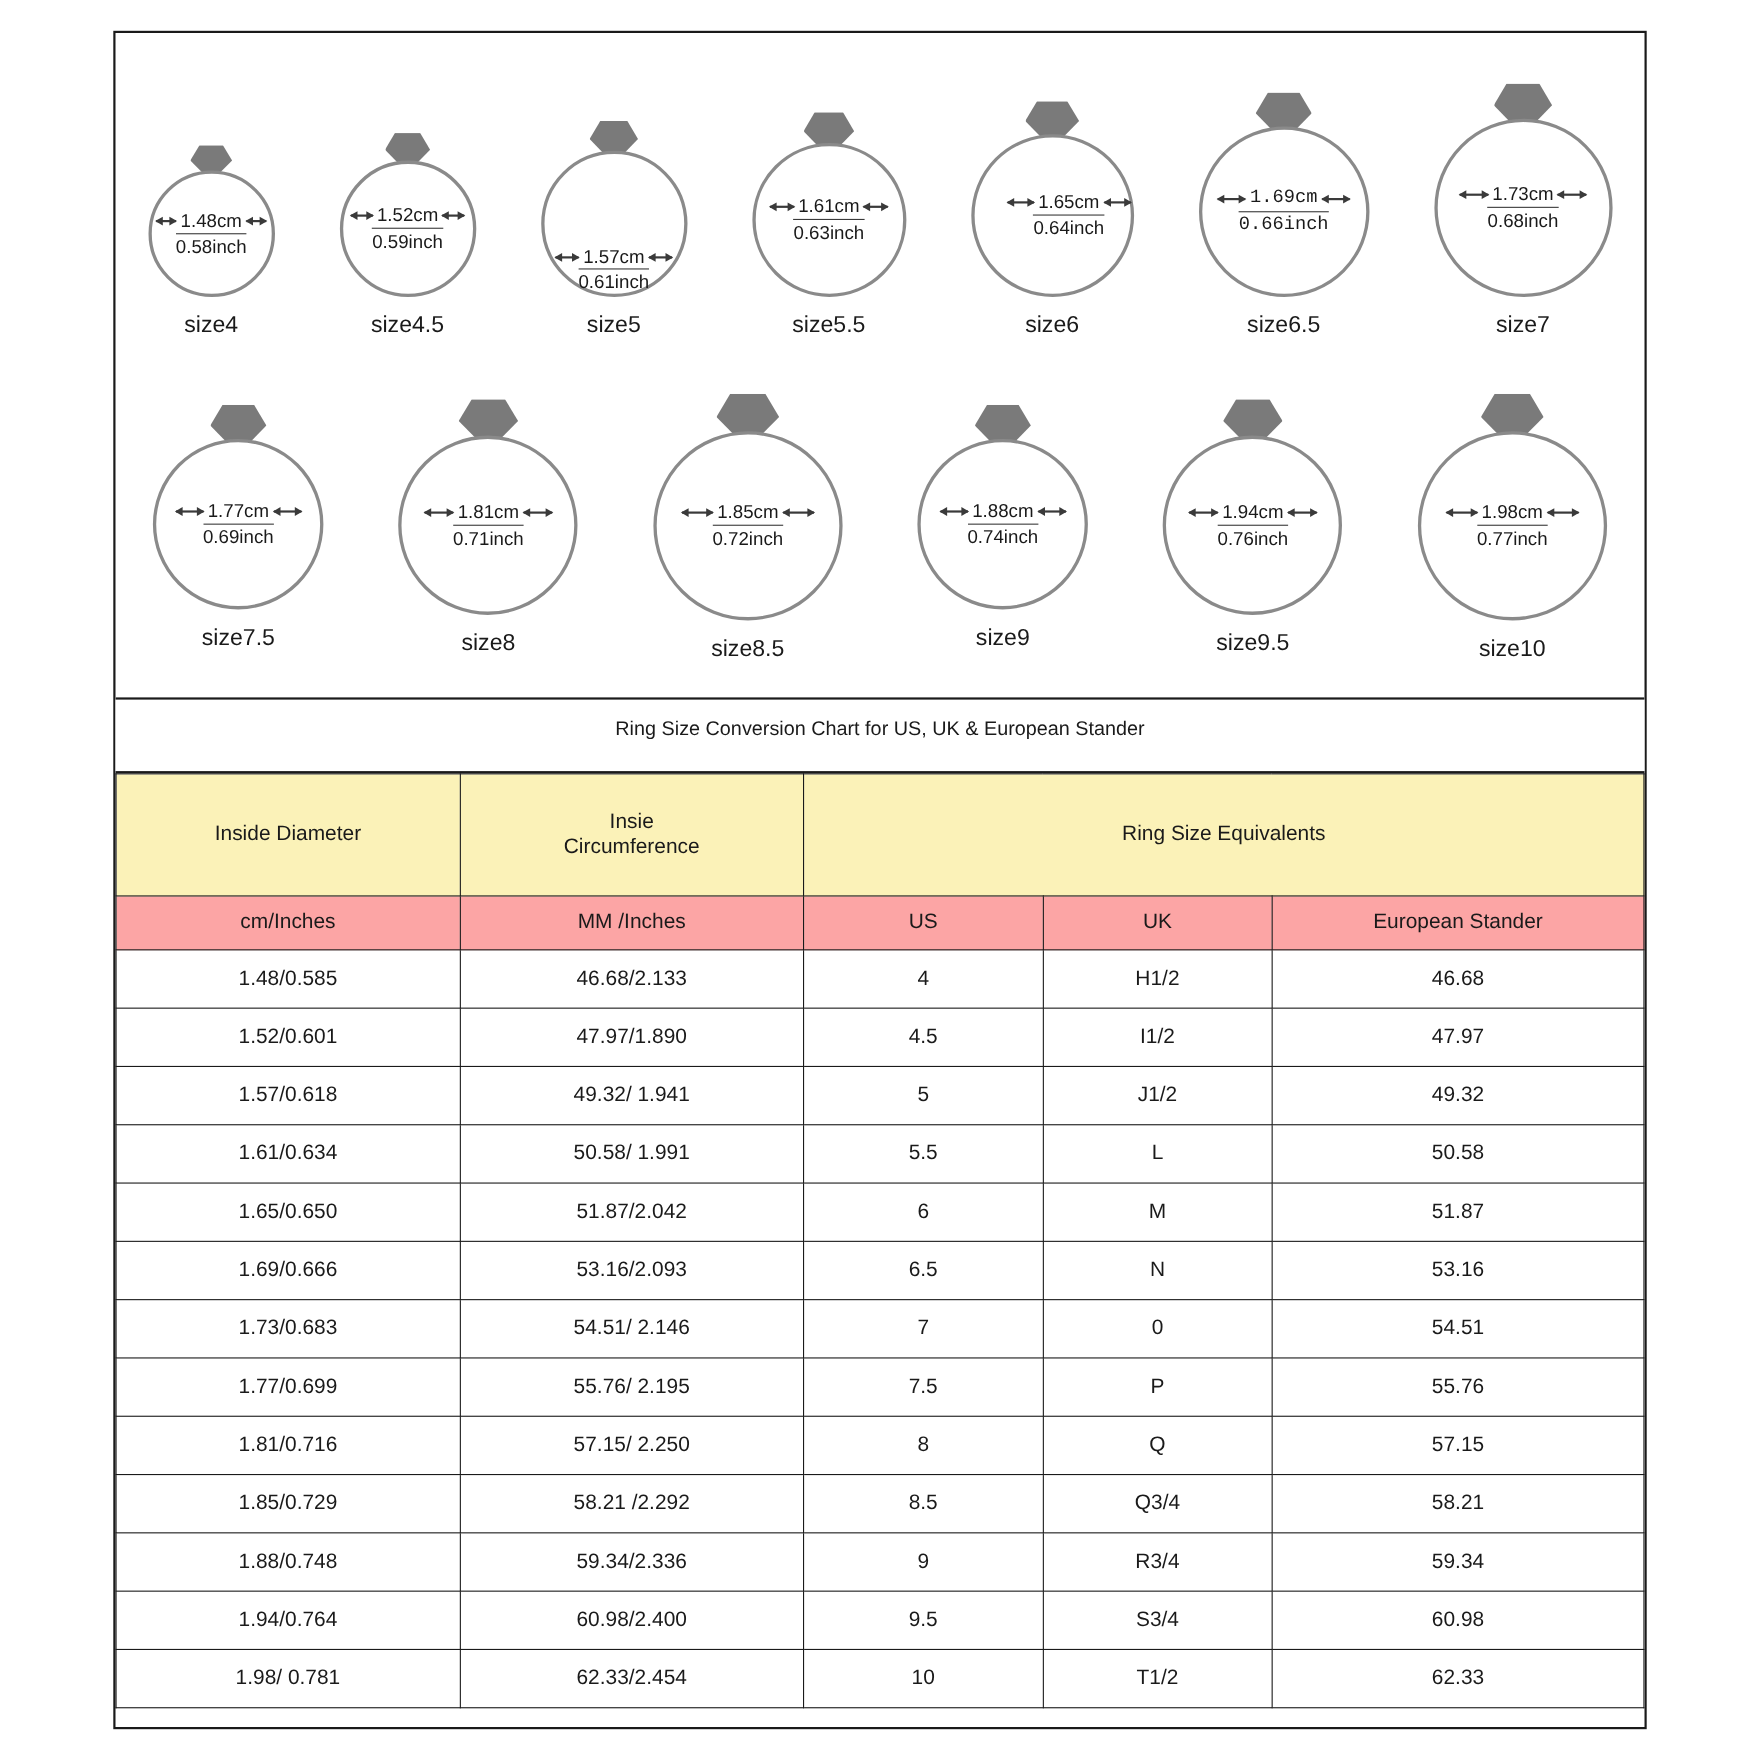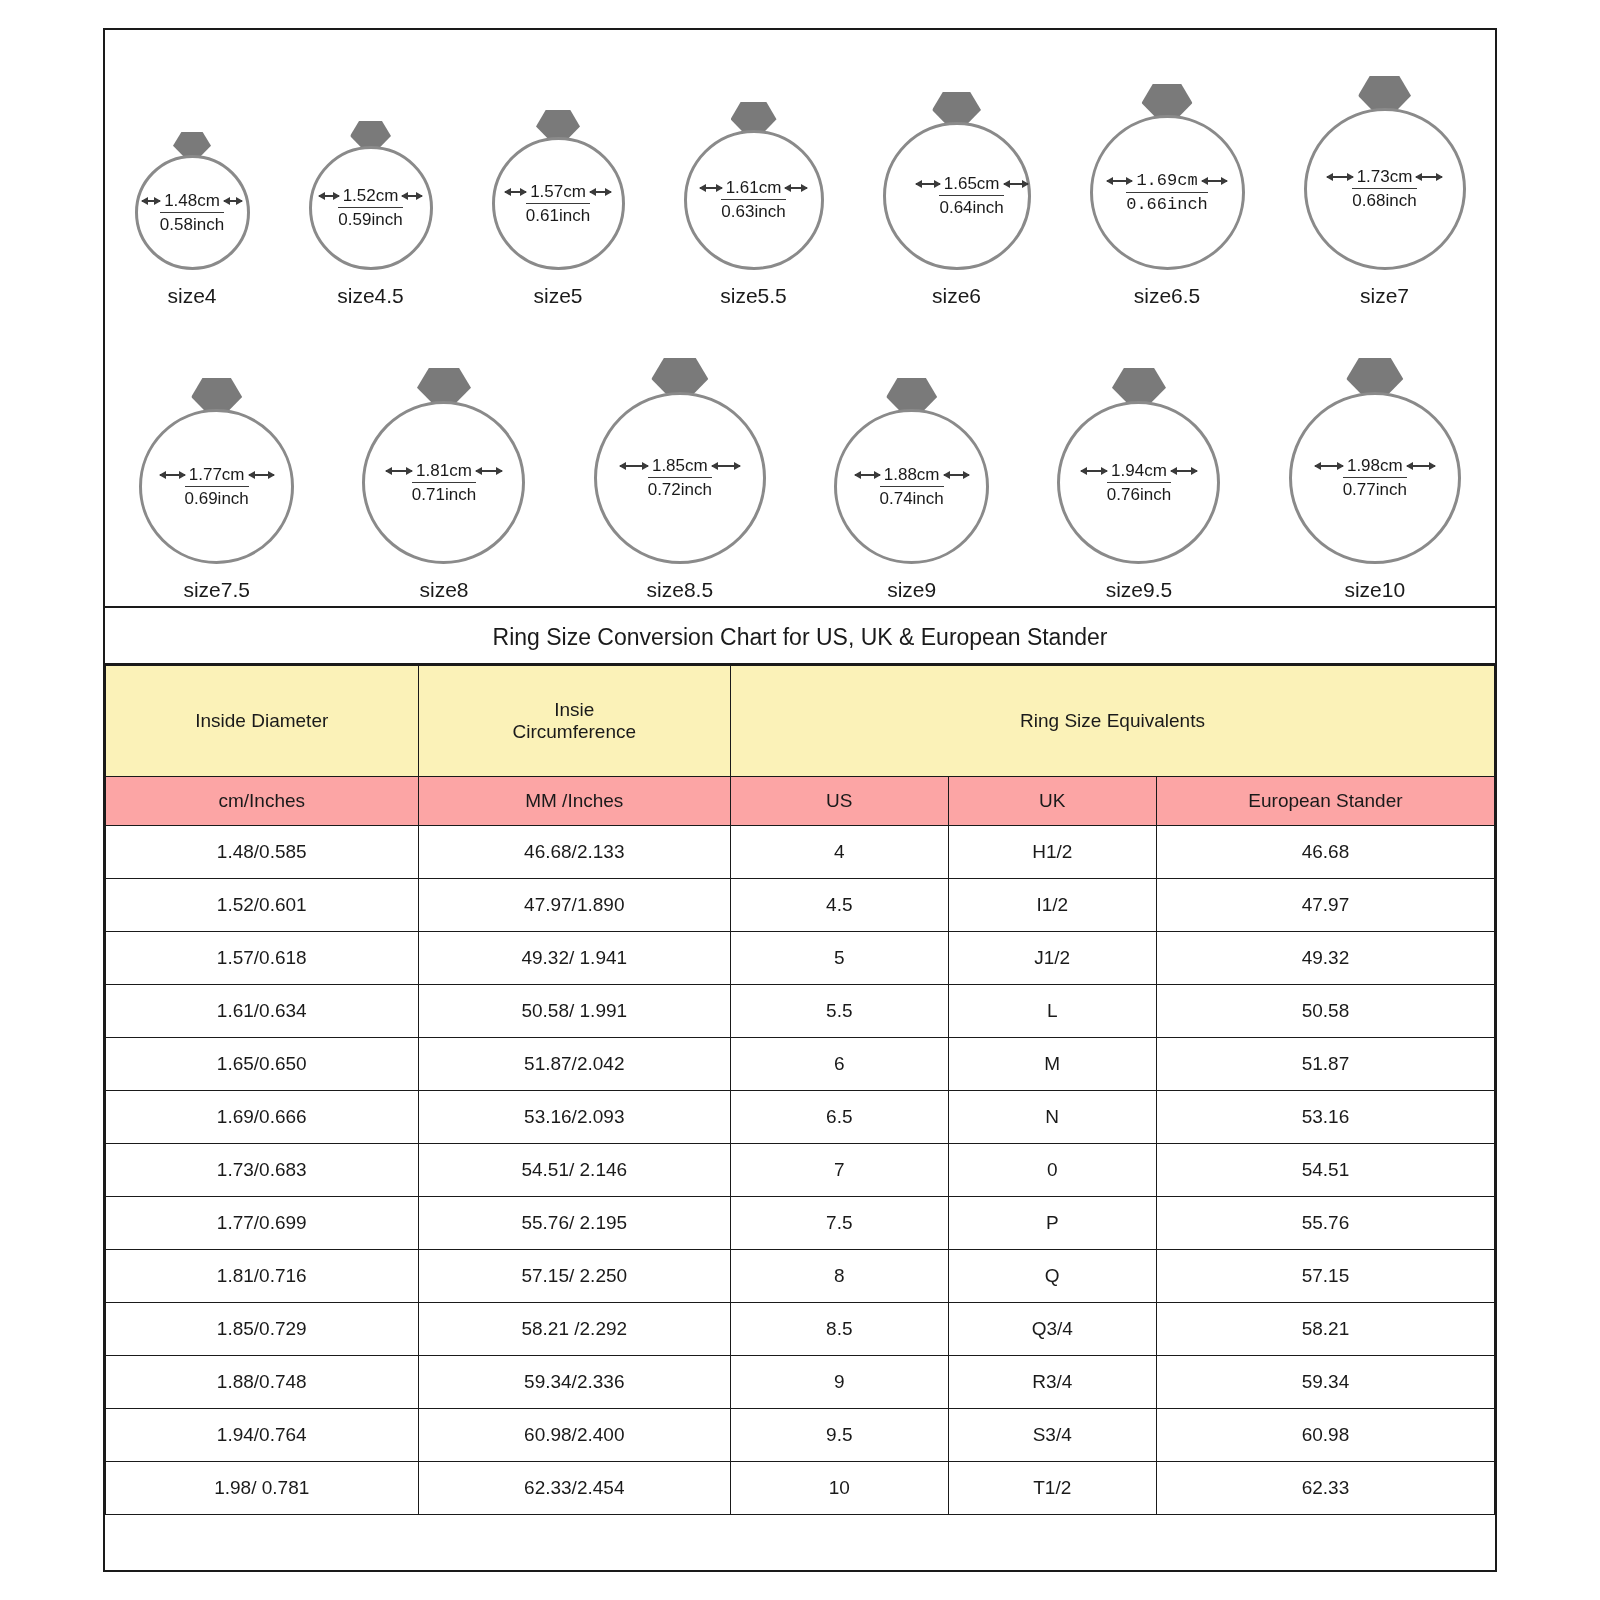--- a/index.html
+++ b/index.html
@@ -112,22 +112,22 @@
   .size-label {
     font-size: 21px;
     color: #1a1a1a;
     margin-top: 14px;
   }
   
   .table-title {
     border-top: 2px solid #1a1a1a;
     border-bottom: 2px solid #1a1a1a;
     text-align: center;
-    font-size: 23px;
-    padding: 16px 0 12px 0;
+    font-size: 18px;
+    padding: 16px 0 28px 0;
     background: #fff;
   }
   table.conv {
     border-collapse: collapse;
     width: 100%;
     table-layout: fixed;
   }
   table.conv th, table.conv td {
     border: 1.5px solid #1a1a1a;
     text-align: center;
@@ -191,21 +191,21 @@
                 </div>
                 <div class="inch-text">0.59inch</div>
               </div>
             </div>
           </div>
           <div class="size-label">size4.5</div>
         </div>
         <div class="ring-cell">
           <div class="ring-wrap" style="width: 133px; height: 160px;">
             <div class="gem" style="width: 44px; height: 39px; top: 0px; clip-path: polygon(22% 0%, 78% 0%, 100% 42%, 50% 100%, 0% 42%);"></div>
-            <div class="circle" style="width: 133px; height: 133px;">
+            <div class="circle" style="width: 133px; height: 133px; justify-content: flex-end;">
               <div class="dim">
                 <div class="cm-line">
                   <div class="arrow" style="width: 21px;"></div>
                   <span class="cm-text">1.57cm</span>
                   <div class="arrow" style="width: 21px;"></div>
                 </div>
                 <div class="inch-text">0.61inch</div>
               </div>
             </div>
           </div>
@@ -269,21 +269,21 @@
                   <span class="cm-text">1.73cm</span>
                   <div class="arrow" style="width: 26px;"></div>
                 </div>
                 <div class="inch-text">0.68inch</div>
               </div>
             </div>
           </div>
           <div class="size-label">size7</div>
         </div>
       </div>
-    <div class="ring-row" id="ring-row-2" style="margin-top:50px; margin-bottom:4px;">
+    <div class="ring-row" id="ring-row-2" style="margin-top:50px; margin-bottom:32px;align-items:center;">
         <div class="ring-cell">
           <div class="ring-wrap" style="width: 155px; height: 186px;">
             <div class="gem" style="width: 51px; height: 45px; top: 0px; clip-path: polygon(22% 0%, 78% 0%, 100% 42%, 50% 100%, 0% 42%);"></div>
             <div class="circle" style="width: 155px; height: 155px;">
               <div class="dim">
                 <div class="cm-line">
                   <div class="arrow" style="width: 25px;"></div>
                   <span class="cm-text">1.77cm</span>
                   <div class="arrow" style="width: 25px;"></div>
                 </div>

